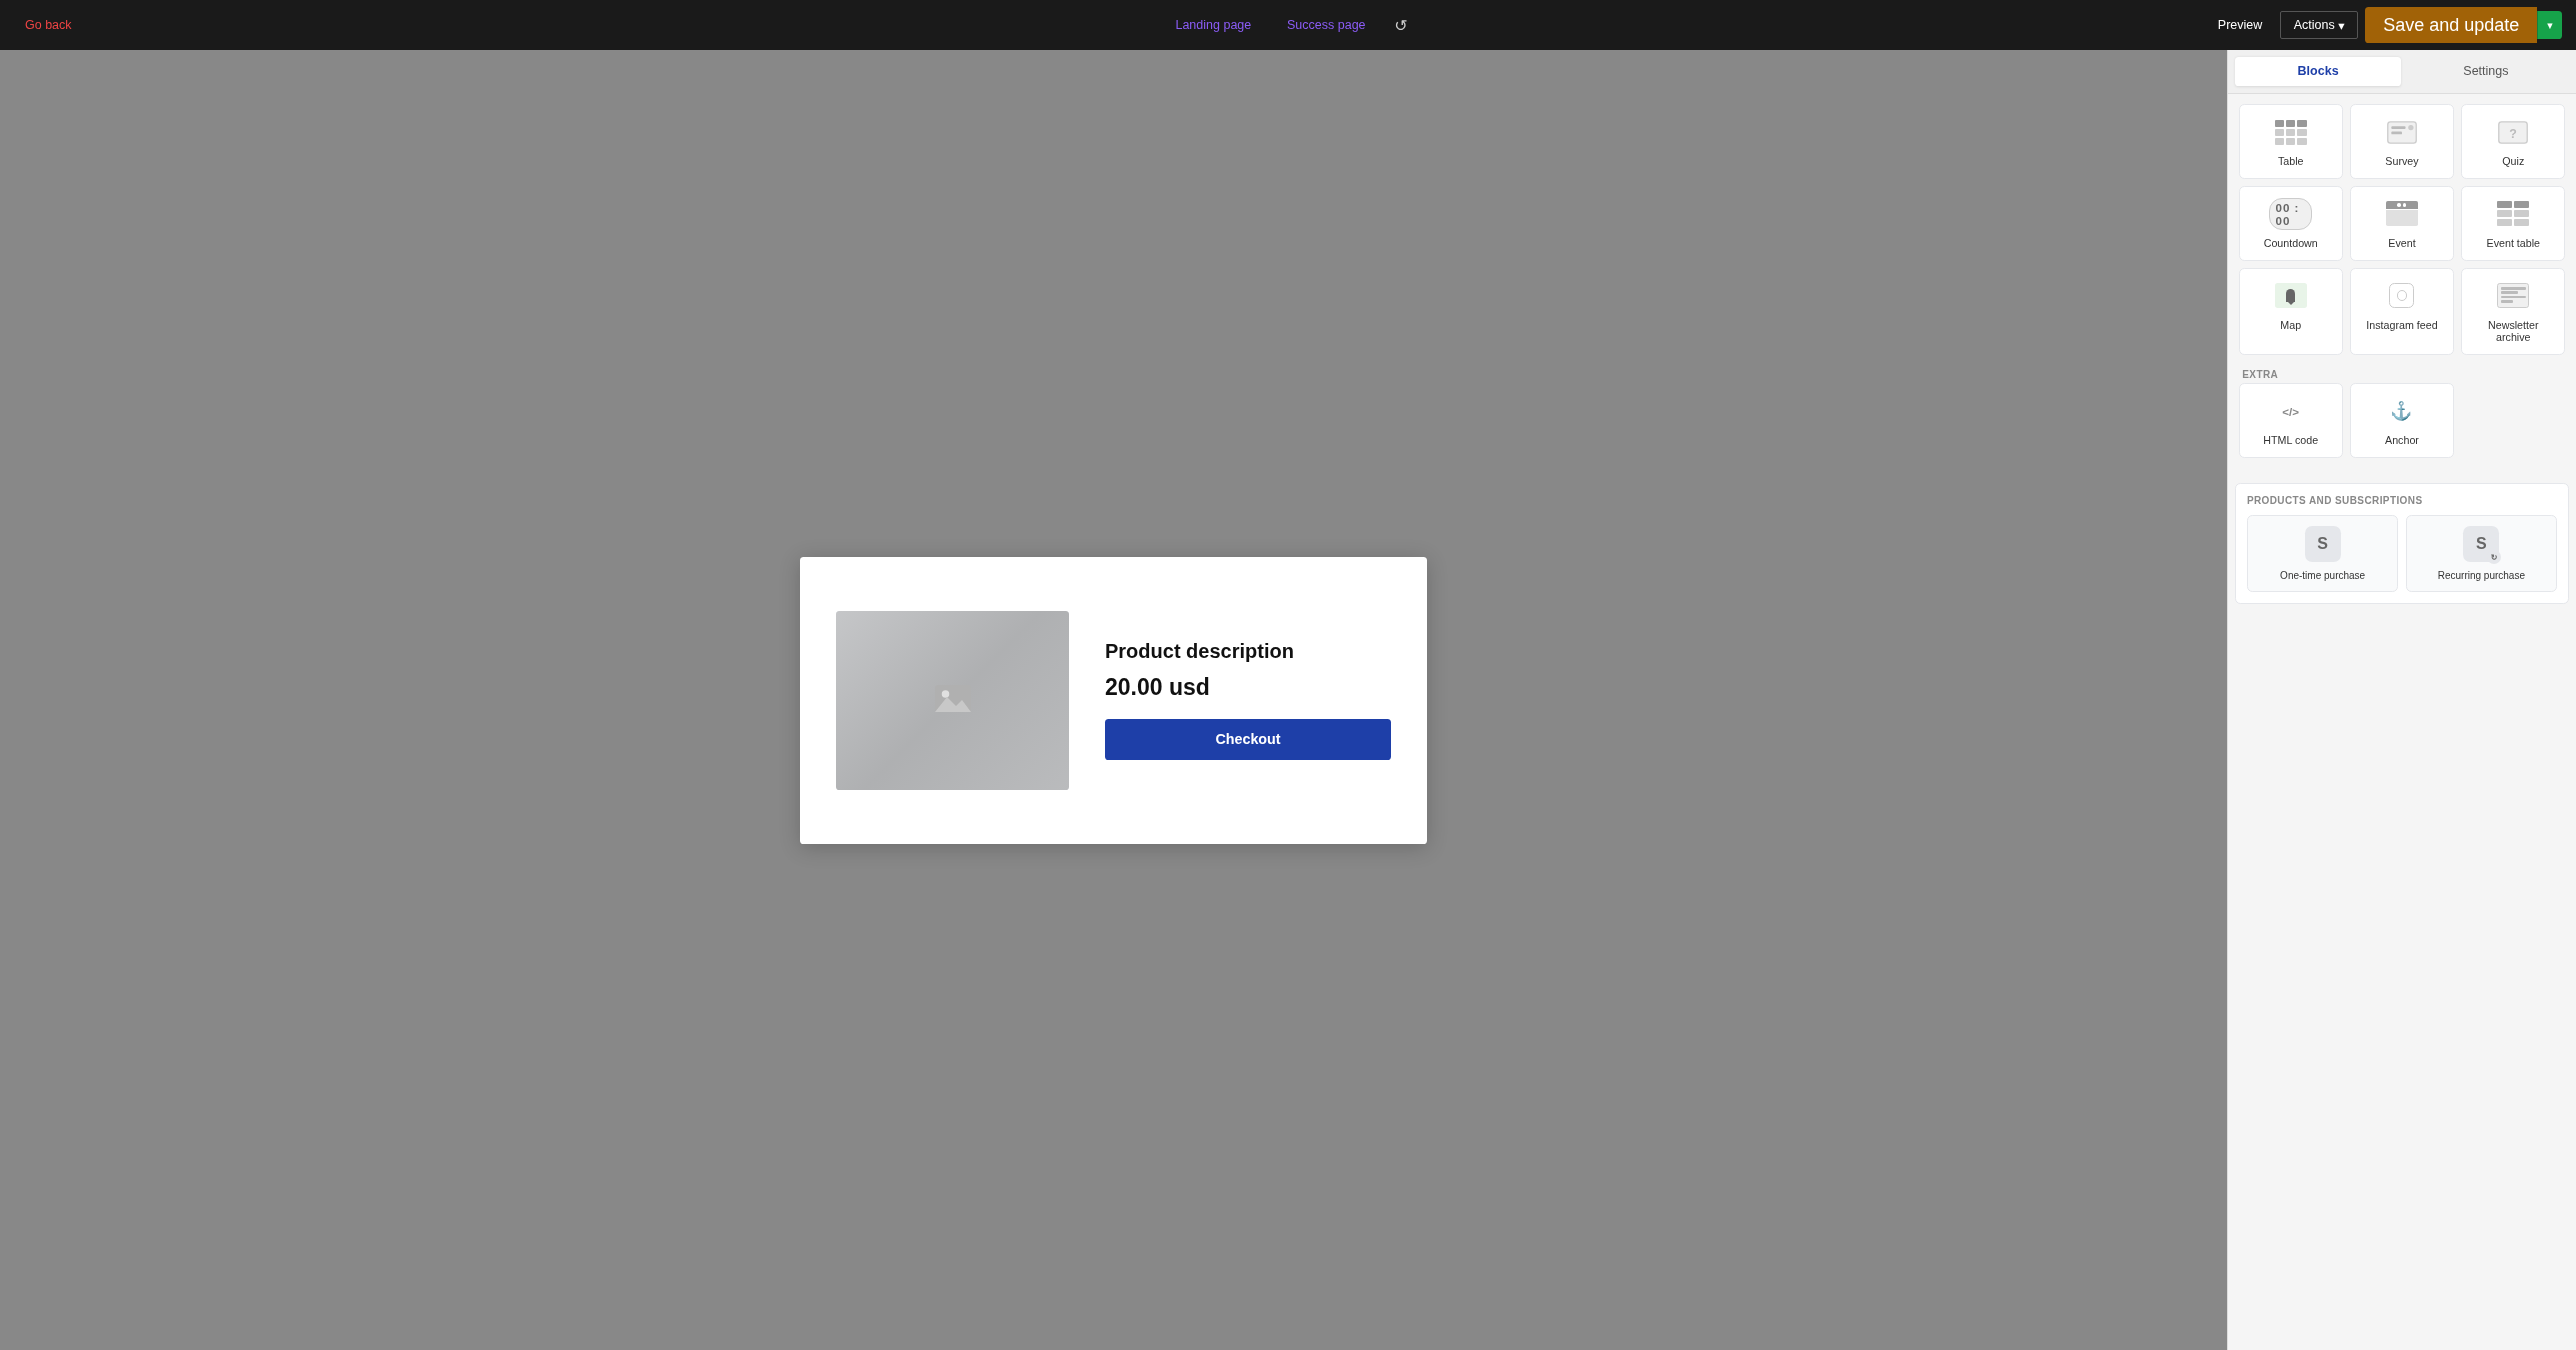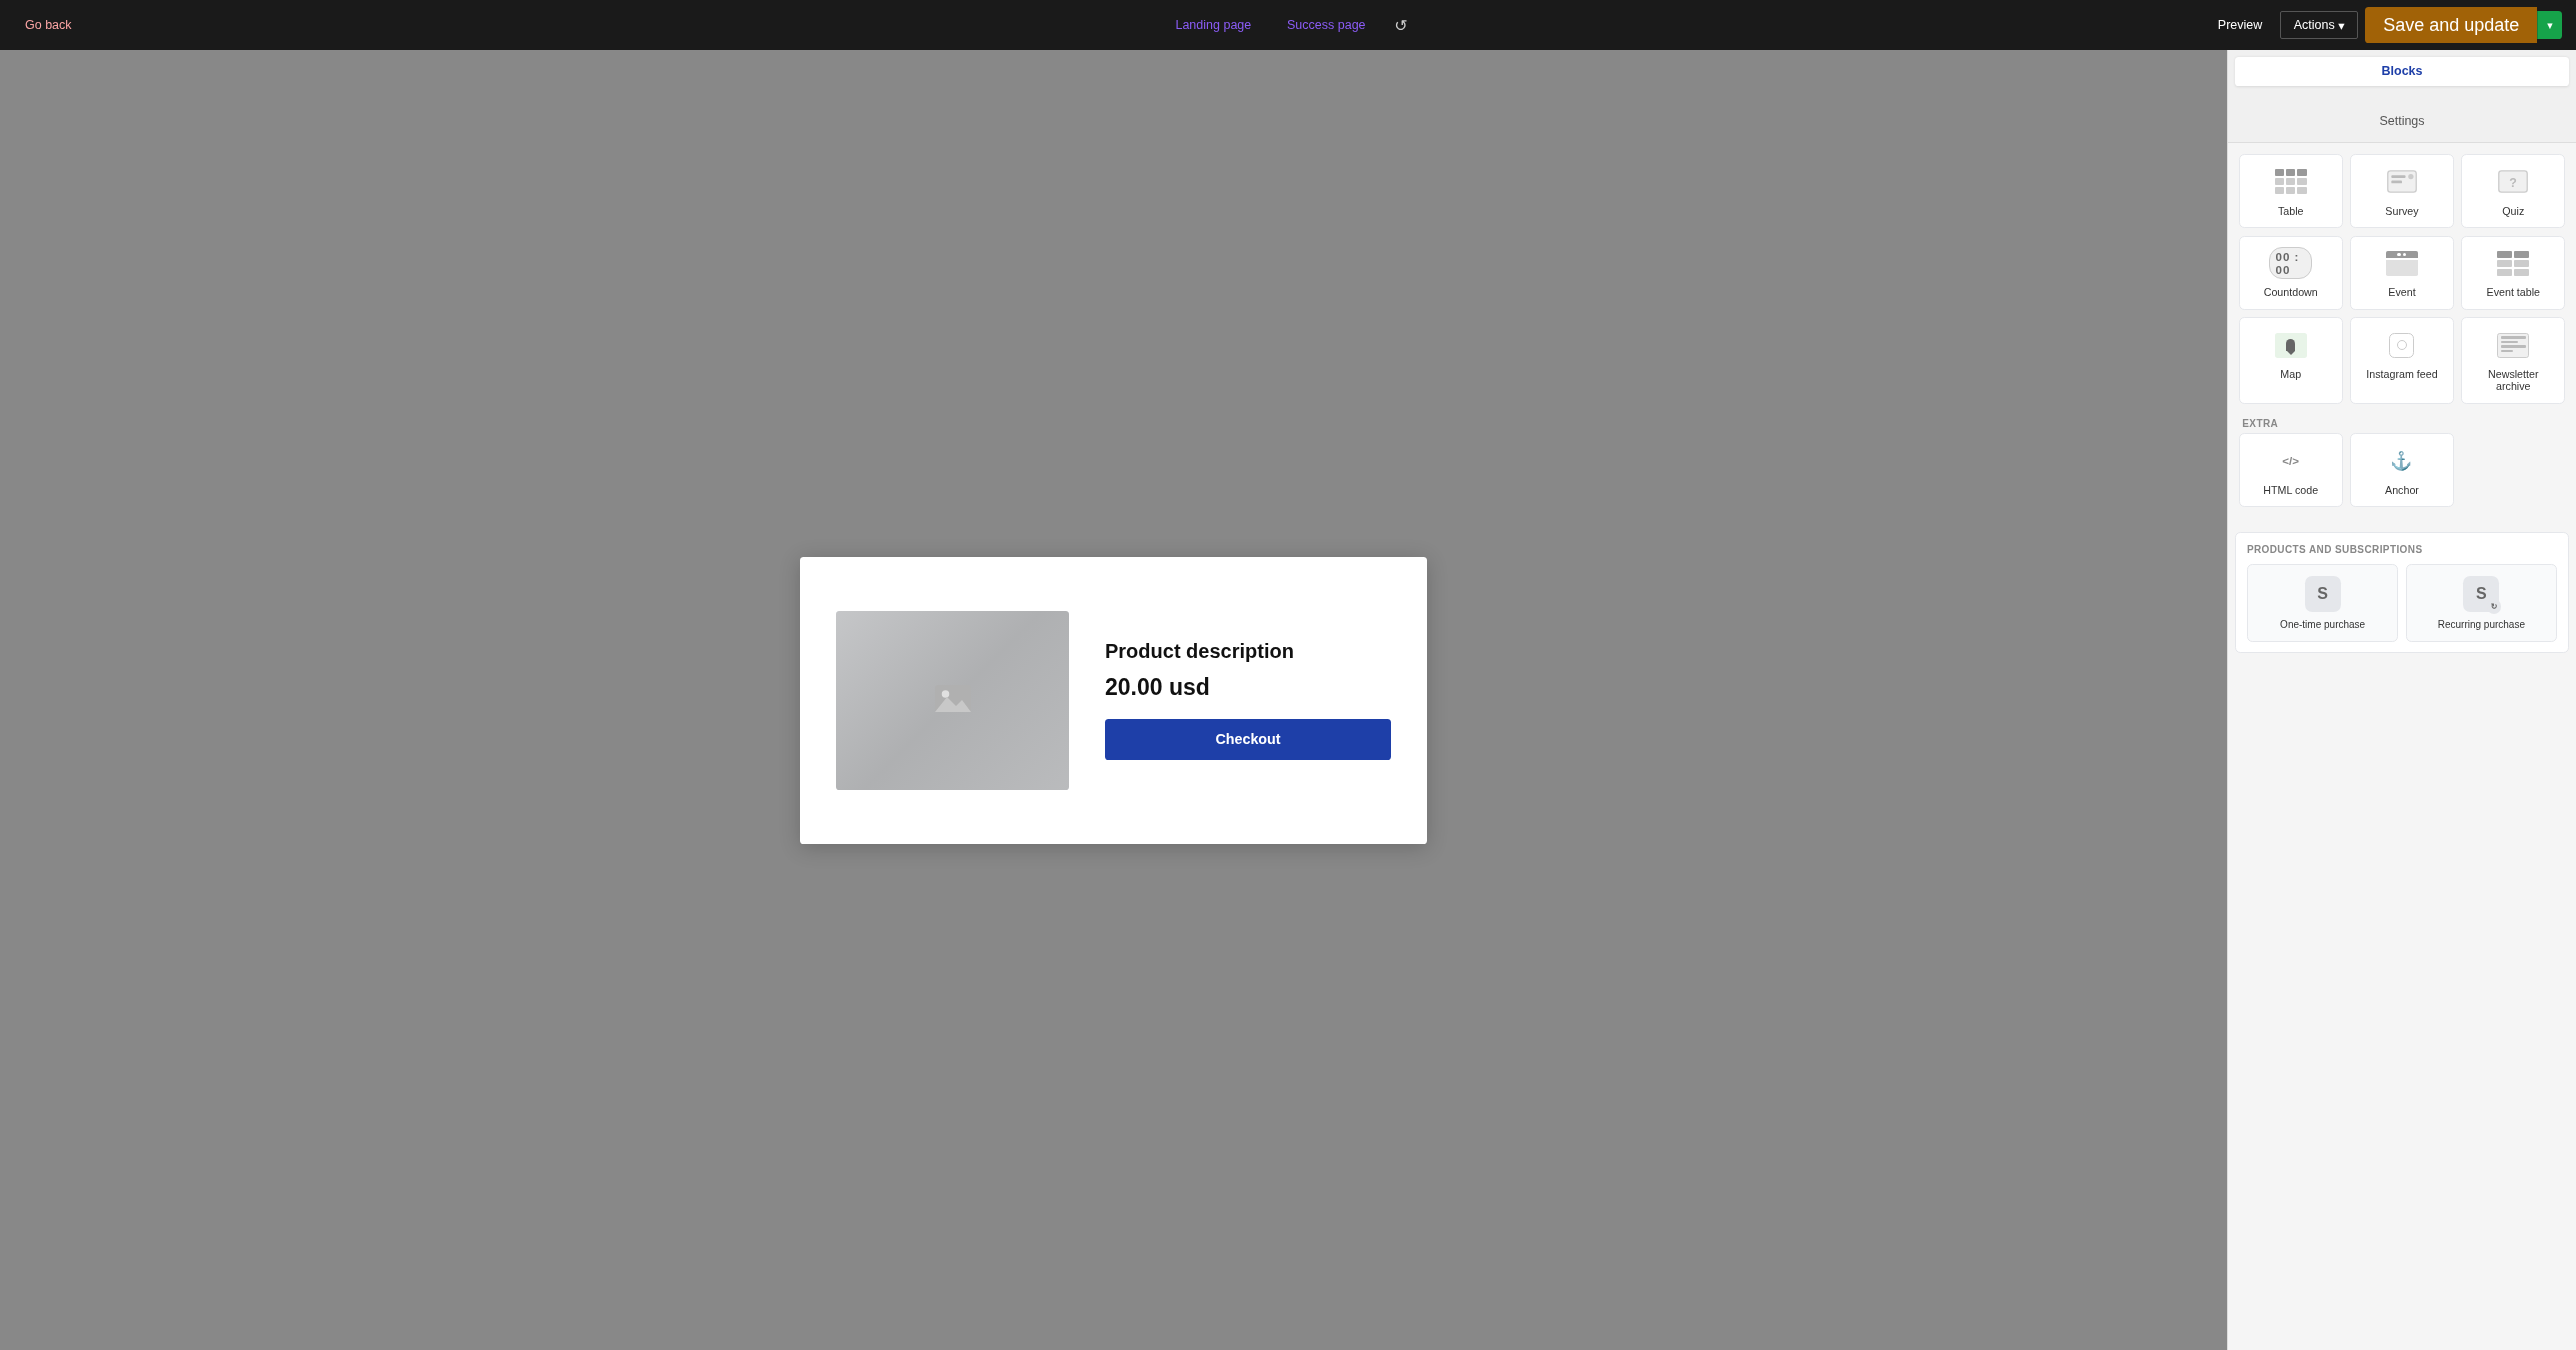--- a/index.html
+++ b/index.html
@@ -10,21 +10,21 @@
       display: flex;
       align-items: center;
       background: #1a1a1a;
       height: 50px;
       padding: 0 14.3px;
       gap: 10.7px;
       position: relative;
       z-index: 10;
     }
     .go-back-btn {
-      color: #fca5a5;
+      color: #ef4444;
       background: transparent;
       border: none;
       font-size: 12.5px;
       cursor: pointer;
       padding: 5.4px 10.7px;
     }
     .nav-center {
       display: flex;
       align-items: center;
       gap: 7.2px;
@@ -191,22 +191,21 @@
       background: #f5f5f5;
       border-left: 0.9px solid #ddd;
       overflow-y: auto;
       flex-shrink: 0;
     }
     .panel-tabs {
       display: flex;
       background: #f0f0f0;
       border-bottom: 0.9px solid #ddd;
       padding: 7.2px;
-      gap: 21px;
-      flex-direction: column;
+      gap: 2px;
     }
     .panel-tab {
       flex: 1;
       padding: 7.2px;
       text-align: center;
       font-size: 12.5px;
       cursor: pointer;
       border-radius: 3.6px;
       border: none;
       background: transparent;

